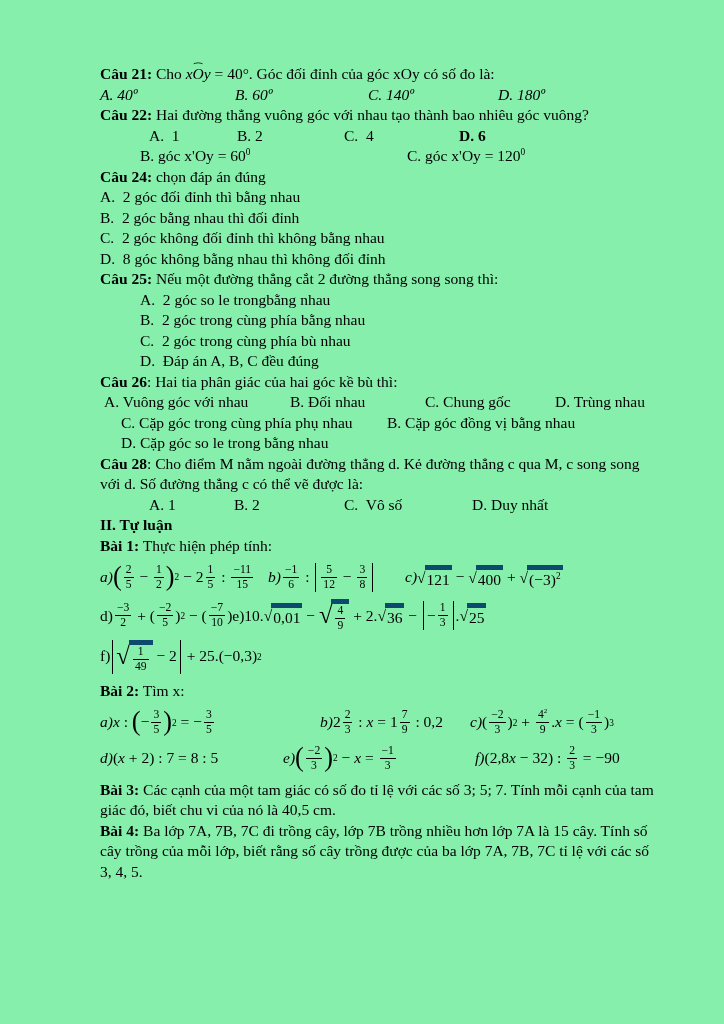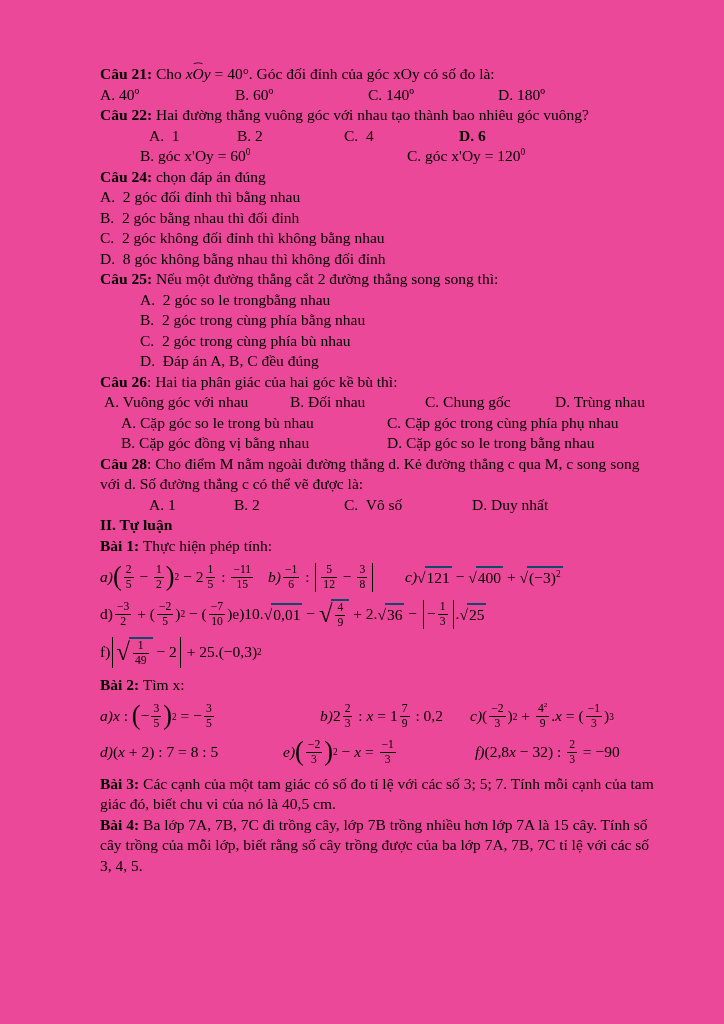--- a/index.html
+++ b/index.html
@@ -1,30 +1,30 @@
 <!DOCTYPE html>
 <html><head>
 <meta charset="utf-8">
 <style>
   html,body{margin:0;padding:0;background:#fff;}
   .page{
     box-sizing:border-box;
     width:724px;height:1024px;
     padding:64px 70px 30px 100px;
-    background:#ec4899;color:#000;
+    background:#86efac;color:#000;
     font-family:"Liberation Serif", serif;
     font-size:15.5px;line-height:20.5px;
     overflow:hidden;
   }
   .para{margin:0;}
   .lead{font-weight:bold;}
   .heading{font-weight:bold;}
   .opt{white-space:pre;}
   .optrow{display:grid;}
-  .optrow.q21{grid-template-columns:135px 133px 130px auto;}
+  .optrow.q21{grid-template-columns:135px 133px 130px auto;font-style:italic;}
   .optrow.q22{padding-left:49px;grid-template-columns:88px 107px 115px auto;}
   .optrow.q26{padding-left:4px;grid-template-columns:186px 135px 130px auto;}
   .optrow.q28{padding-left:49px;grid-template-columns:85px 110px 128px auto;}
   .optgrid{display:grid;}
   .optgrid.q23{padding-left:40px;grid-template-columns:267px auto;}
   .optgrid.q27{padding-left:21px;grid-template-columns:266px auto;}
   .optlist .opt{display:block;}
   .optlist.q25{padding-left:40px;}
   .bold{font-weight:bold;}
   .it{font-style:italic;}
@@ -40,21 +40,21 @@
   .m2b .part:nth-child(1){min-width:183px;}
   .m2b .part:nth-child(2){min-width:192px;}
 
   
   .frac{display:inline-block;text-align:center;vertical-align:middle;font-size:0.75em;line-height:1.2;margin:0 2px;}
   .frac .num{display:block;border-bottom:1px solid #000;padding:0 2px;}
   .frac .den{display:block;padding:0 2px;}
   sup{font-size:0.6em;line-height:0;}
   .sqrt{display:inline-flex;align-items:center;vertical-align:middle;}
   .sqrt .rad{line-height:1;}
-  .sqrt .radbody{border-top:2px solid #0c4a6e;padding:0 2px;margin-left:-1px;}
+  .sqrt .radbody{border-top:5px solid #0c4a6e;padding:0 2px;margin-left:-1px;}
   .sqrt:has(.frac) .rad{font-size:1.6em;font-weight:200;}
   .abs{display:inline-flex;align-items:center;border-left:1px solid #000;border-right:1px solid #000;padding:0 3px;margin:0 2px;vertical-align:middle;}
   .bigp{display:inline-flex;align-items:center;vertical-align:middle;}
   .bigp .bp{font-size:1.7em;font-weight:200;line-height:1;}
   .bigp .bpc{display:inline-flex;align-items:center;}
   .hat{position:relative;display:inline-block;}
   .hat::before{content:"⌢";position:absolute;left:50%;top:-0.62em;transform:translateX(-50%) scaleX(1.5);font-size:0.7em;line-height:1;font-style:normal;}
 </style>
 </head>
 <body>
@@ -94,21 +94,20 @@
         <span class="opt">D.  Đáp án A, B, C đều đúng</span>
       </div>
       <div class="para"><span class="lead">Câu 26</span><span>: Hai tia phân giác của hai góc kề bù thì:</span></div>
       <div class="optrow q26">
         <span class="opt">A. Vuông góc với nhau</span>
         <span class="opt">B. Đối nhau</span>
         <span class="opt">C. Chung gốc</span>
         <span class="opt">D. Trùng nhau</span>
       </div>
       <div class="optgrid q27">
-        <span class="opt">A. Cặp góc so le trong bù nhau</span>
         <span class="opt">C. Cặp góc trong cùng phía phụ nhau</span>
         <span class="opt">B. Cặp góc đồng vị bằng nhau</span>
         <span class="opt">D. Cặp góc so le trong bằng nhau</span>
       </div>
       <div class="para"><span class="lead">Câu 28</span><span>: Cho điểm M nằm ngoài đường thẳng d. Kẻ đường thẳng c qua M, c song song với d. Số đường thẳng c có thể vẽ được là:</span></div>
       <div class="optrow q28">
         <span class="opt">A. 1</span>
         <span class="opt">B. 2</span>
         <span class="opt">C.  Vô số</span>
         <span class="opt">D. Duy nhất</span>

